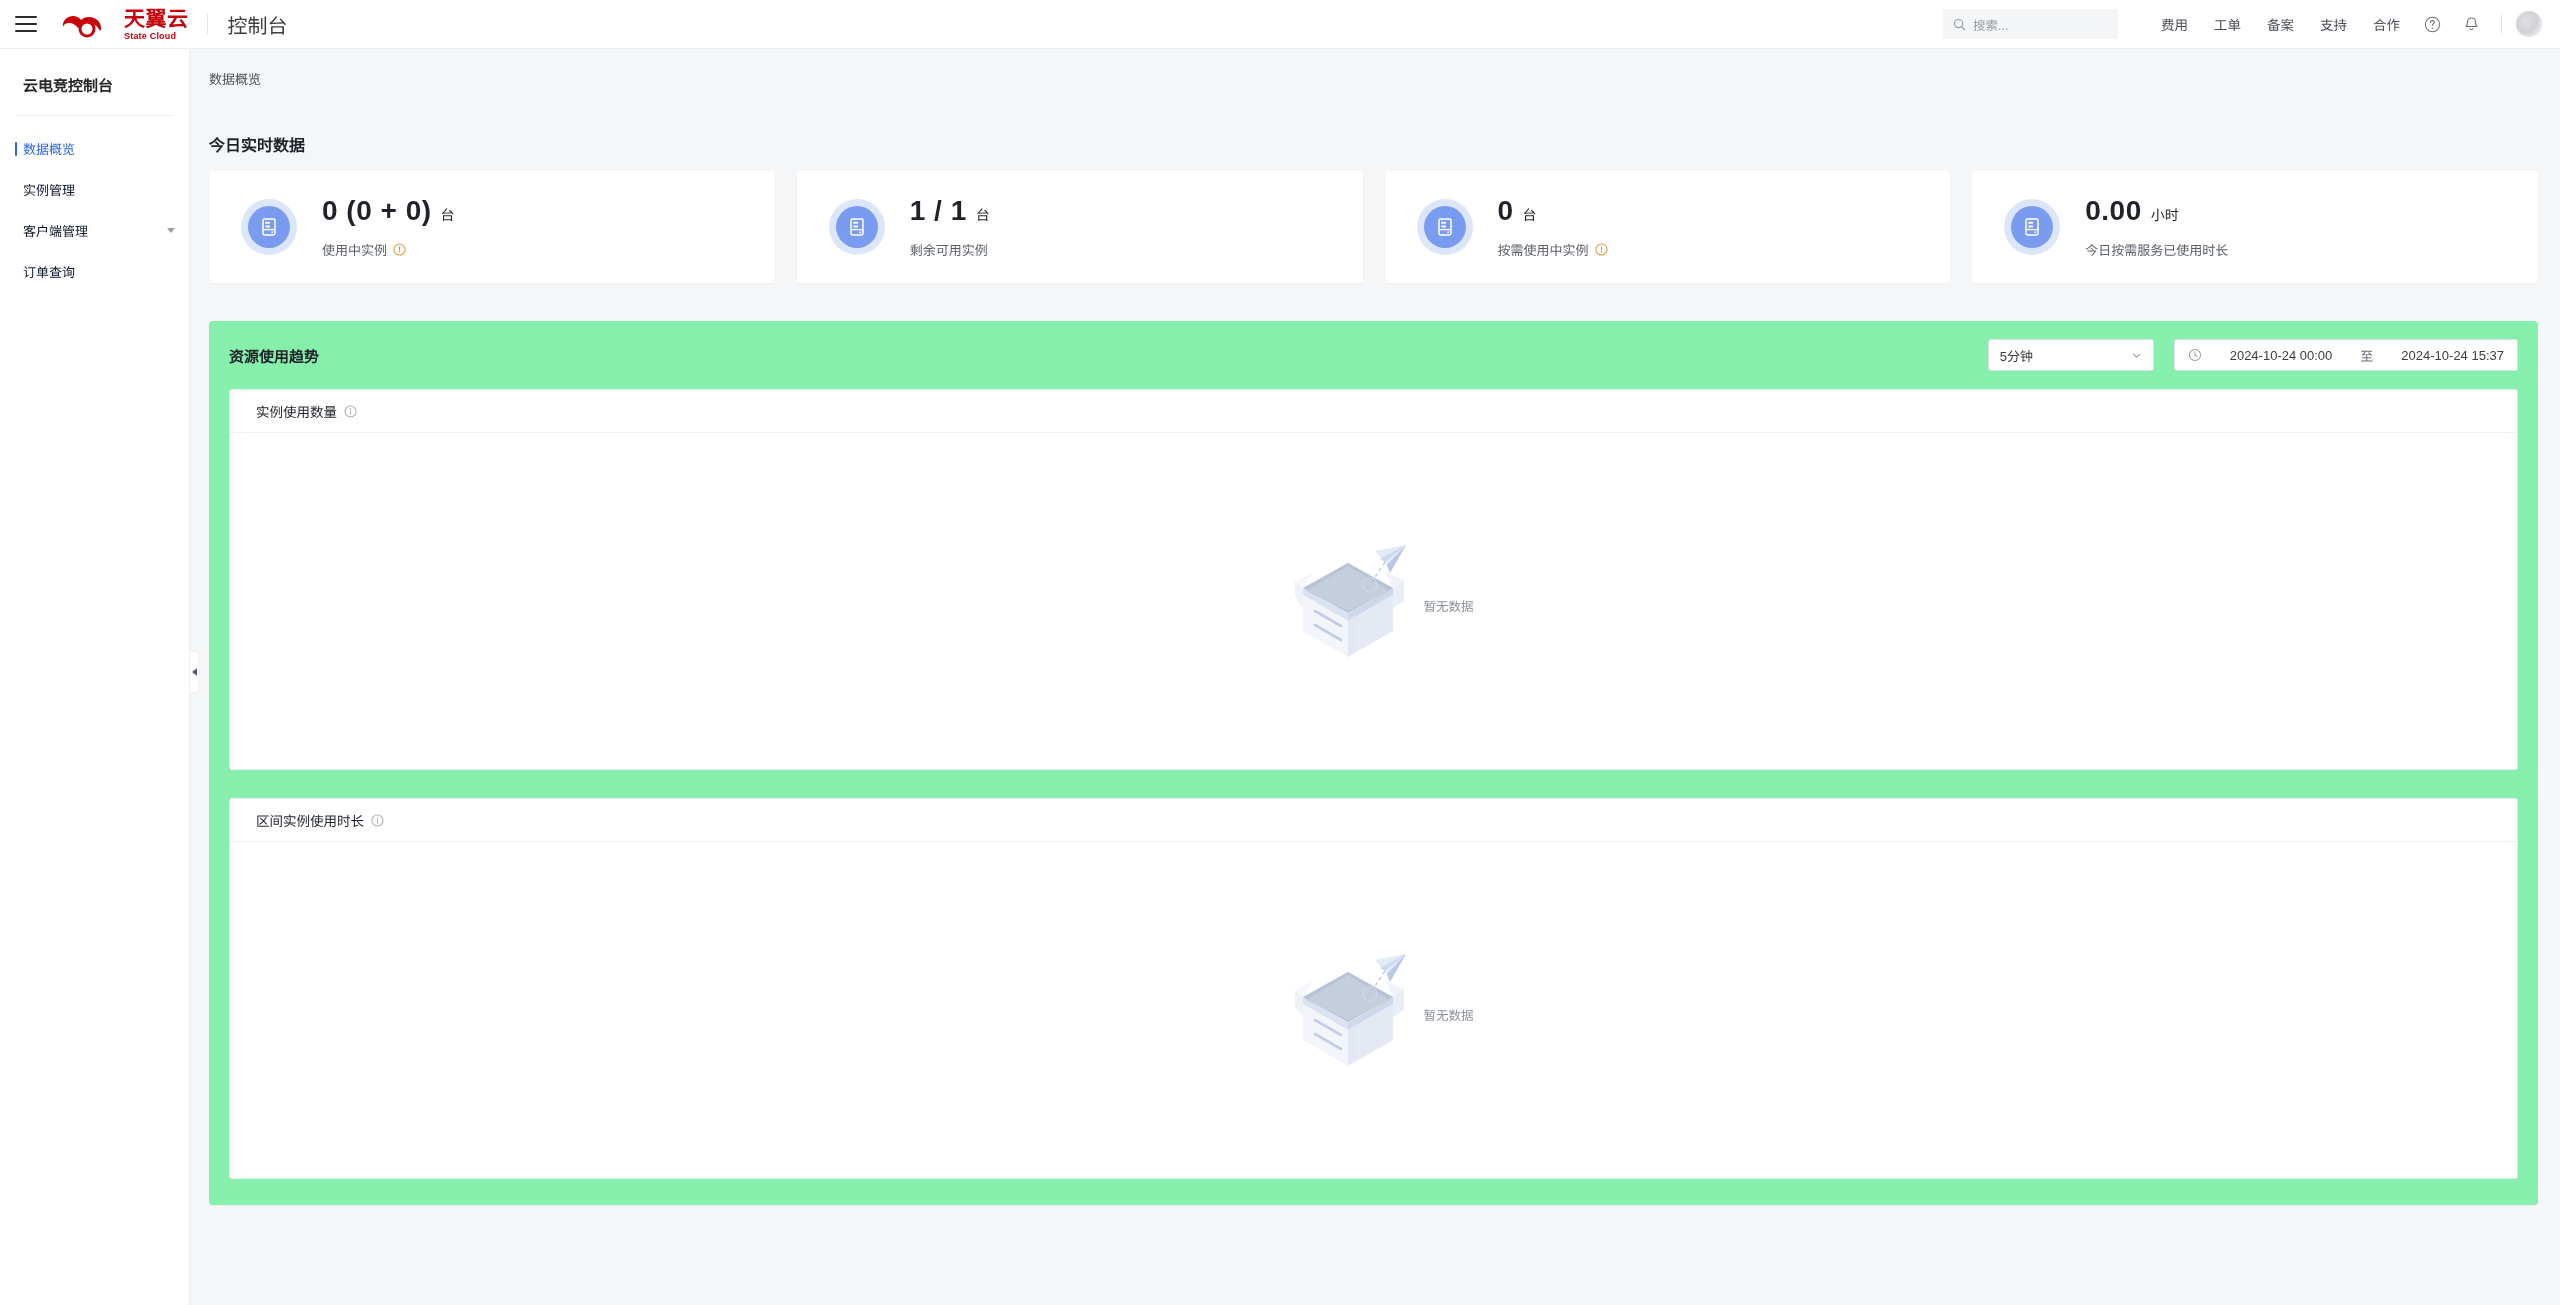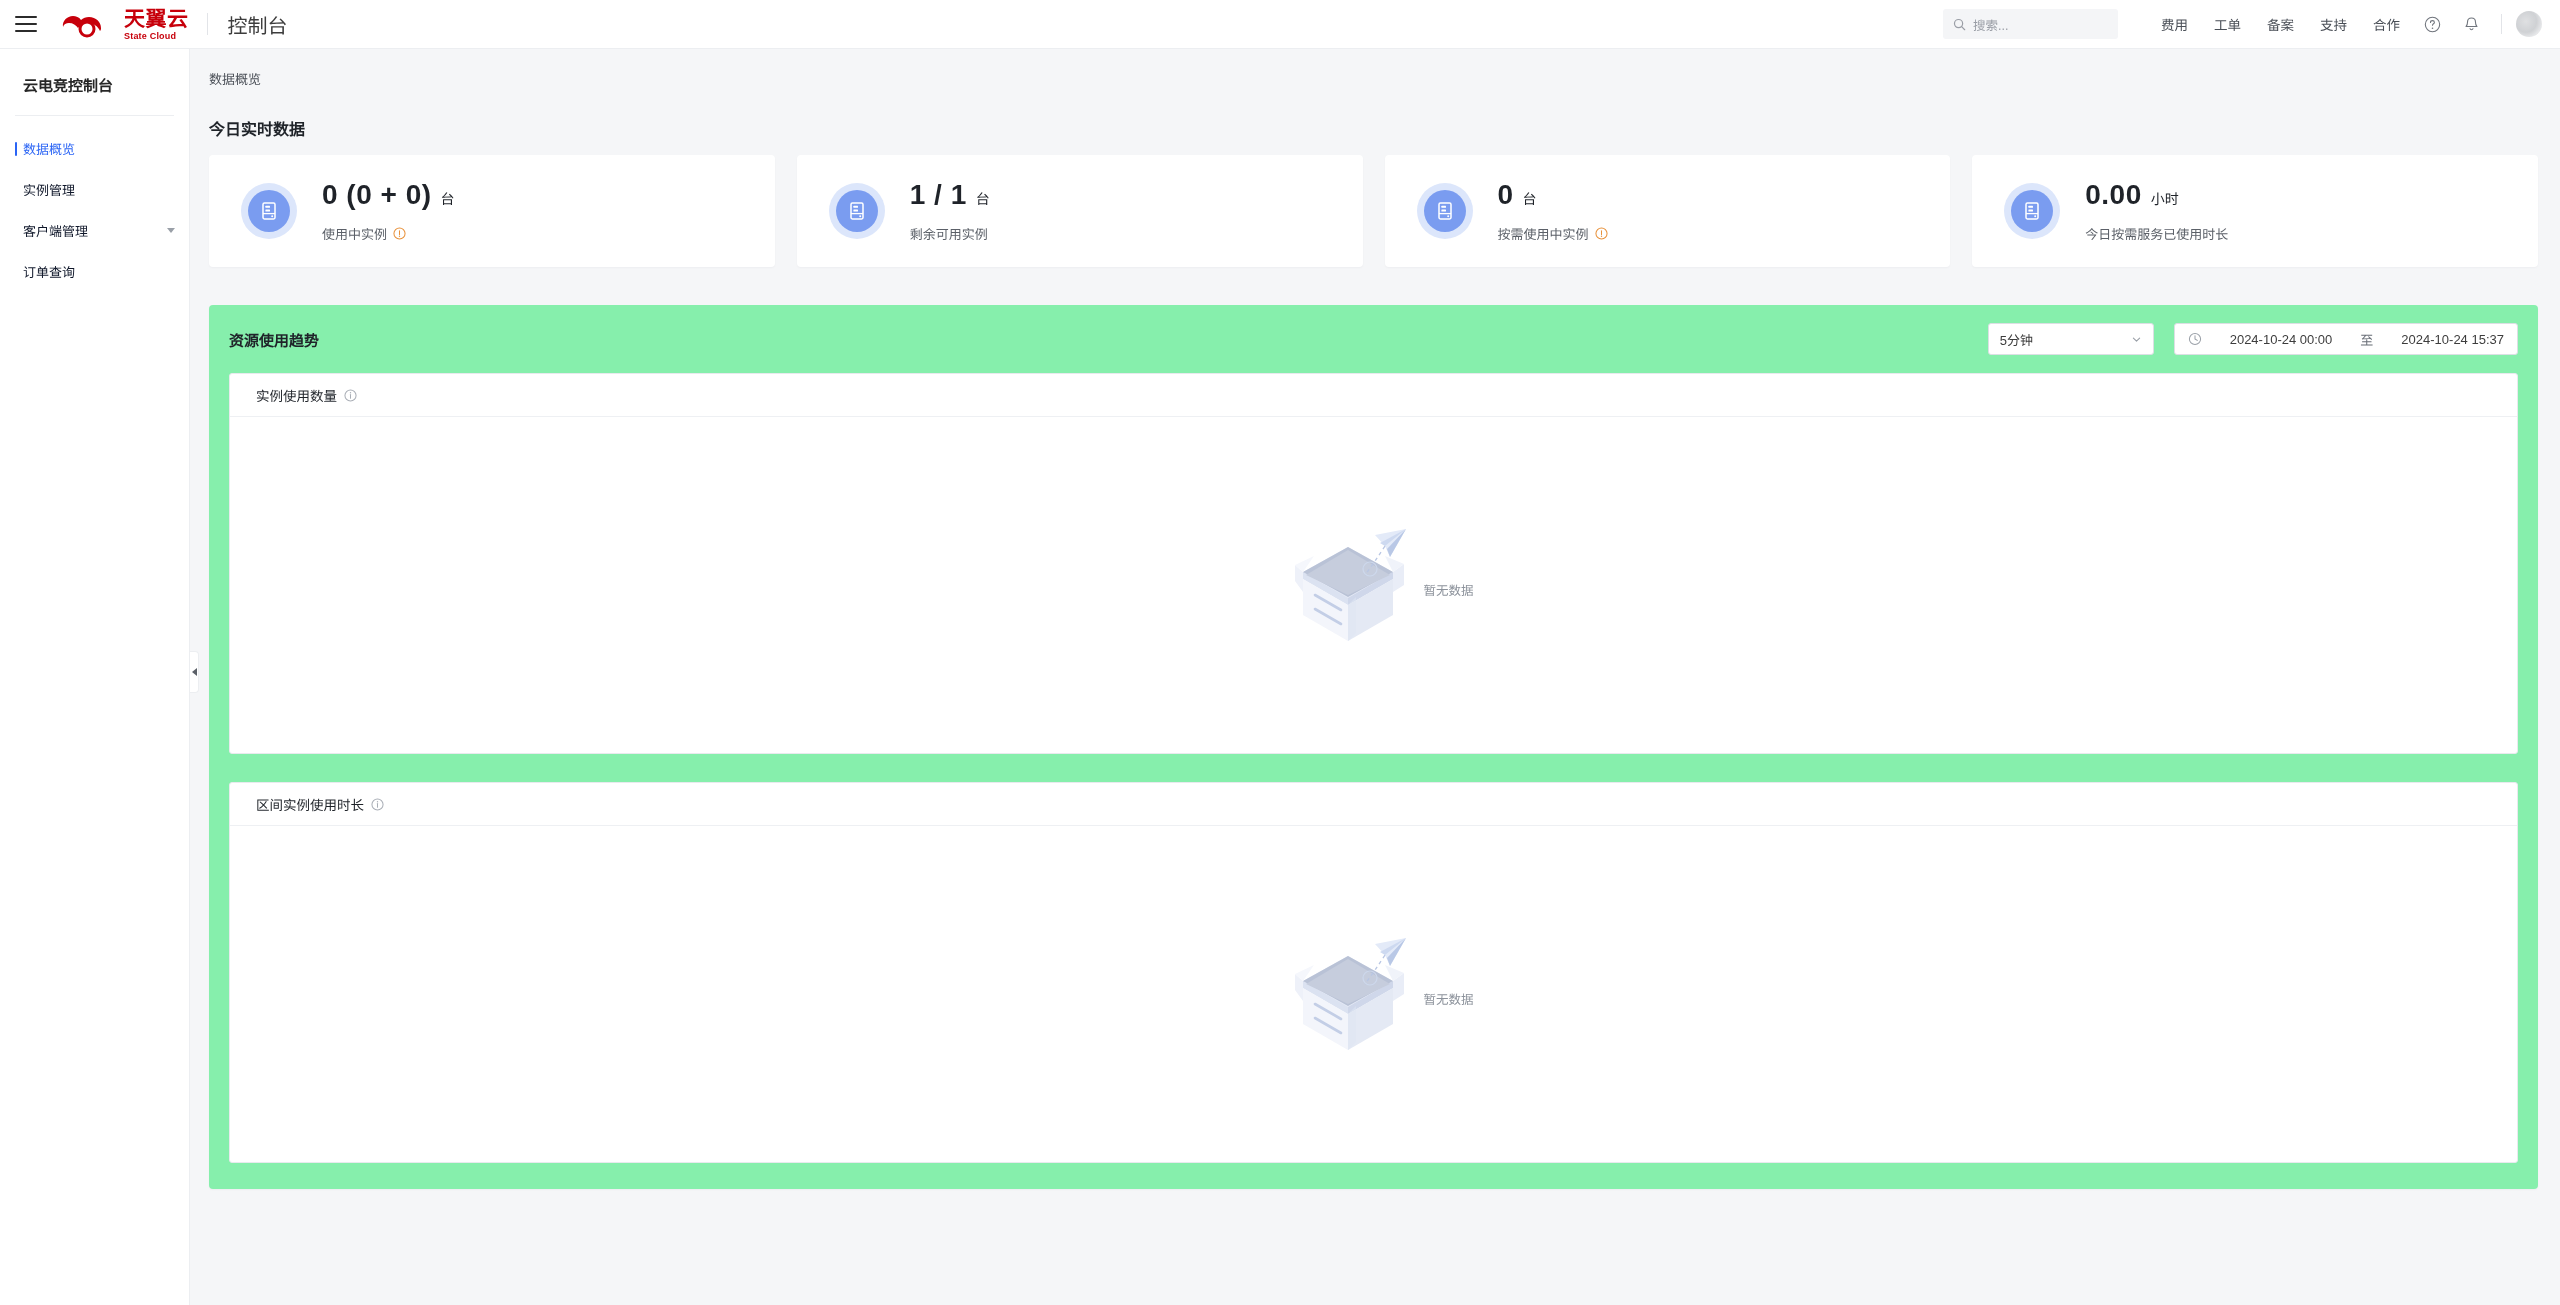--- a/index.html
+++ b/index.html
@@ -116,20 +116,21 @@
   }
   .breadcrumb {
     padding: 20px 0 0 18px;
     font-size: 13px; color: #4a4f57;
   }
   .content { padding: 28px 22px 0 18px; }
 
   .section-title {
     font-size: 16px; font-weight: 700; color: #1f2329;
     margin-bottom: 15px;
+    margin-top: 16px;
   }
 
   
   .stat-row { display: flex; gap: 22px; }
   .stat-card {
     flex: 1; height: 112px; background: #ffffff; border-radius: 4px;
     display: flex; align-items: center; padding-left: 32px;
     box-shadow: 0 1px 2px rgba(20,30,60,.035);
   }
   .stat-icon-wrap {

